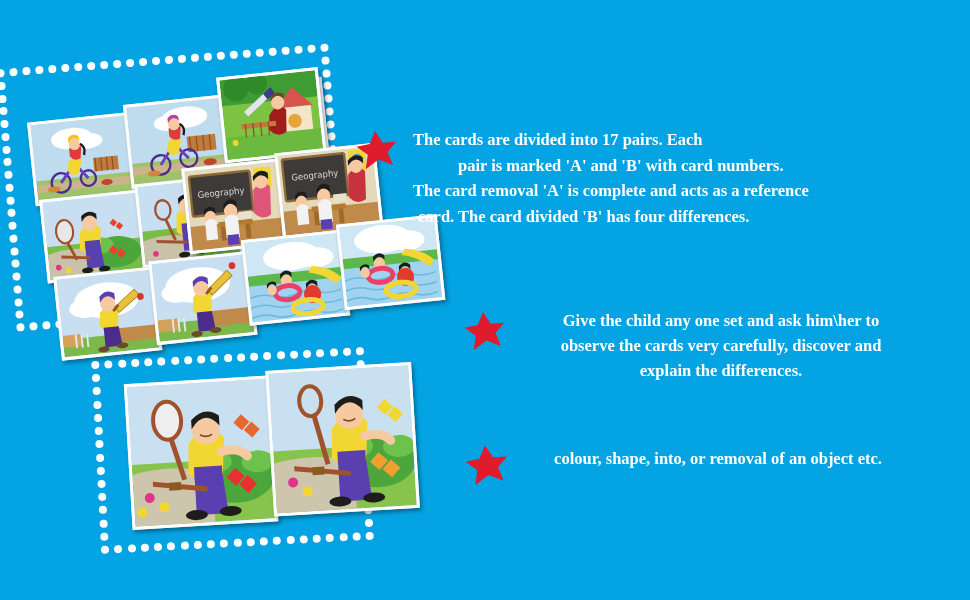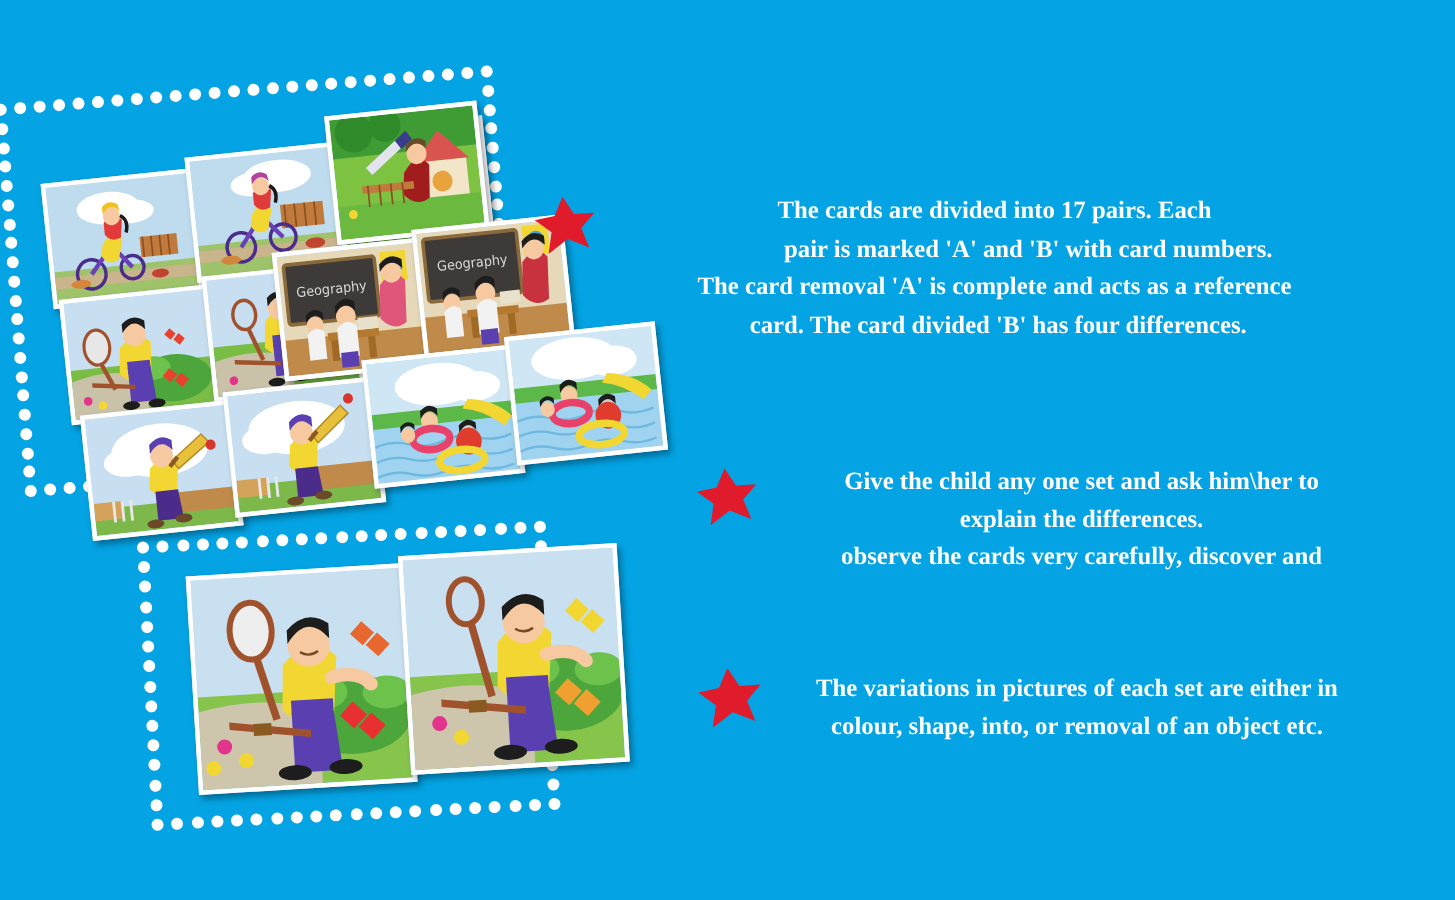--- a/index.html
+++ b/index.html
@@ -43,21 +43,21 @@
     border:3px solid #ffffff;
     box-shadow:2px 3px 4px rgba(0,0,0,0.35);
     overflow:hidden;
     background:#bcd9ee;
   }
   .card svg{display:block;width:100%;height:100%;}
 
   
   .textblock{position:absolute;color:#ffffff;font-weight:bold;}
   .tb-line{white-space:nowrap;}
-  #tblock1{left:413px;top:127px;width:500px;font-size:16.5px;line-height:25.5px;text-align:center;}
+  #tblock1{left:413px;top:127px;width:500px;font-size:16.5px;line-height:25.5px;text-align:left;}
   #tblock2{left:505px;top:308px;width:432px;font-size:16.5px;line-height:25px;text-align:center;}
   #tblock3{left:498px;top:446px;width:440px;font-size:16.5px;line-height:25px;text-align:center;}
   #tblock1 .tb-line:nth-child(2){padding-left:2px;margin-left:43px;}
   #tblock1 .tb-line:nth-child(4){padding-left:5px;}
 
   .star{position:absolute;}
   .star svg{display:block;}
 </style>
 </head>
 <body>
@@ -624,27 +624,26 @@
     <div class="tb-line"> card. The card divided 'B' has four differences.</div>
   </div>
 
   <div class="star" style="left:464px;top:310px;">
     <svg width="42" height="40" viewBox="0 0 42 40">
       <path d="M21.5 2 L27.5 14.5 L41 15.5 L31 24.5 L34.5 38 L21 30.5 L7 38.5 L11 24.5 L1 15 L14.5 14 Z" fill="#e01b2c" transform="rotate(-8 21 20)"></path>
     </svg>
   </div>
   <div class="textblock" id="tblock2">
     <div class="tb-line">Give the child any one set and ask him\her to</div>
+    <div class="tb-line">observe the cards very carefully, discover and</div>
     <div class="tb-line">explain the differences.</div>
-    <div class="tb-line">observe the cards very carefully, discover and</div>
   </div>
 
   <div class="star" style="left:465px;top:443px;">
     <svg width="44" height="42" viewBox="0 0 42 40">
       <path d="M21.5 2 L27.5 14.5 L41 15.5 L31 24.5 L34.5 38 L21 30.5 L7 38.5 L11 24.5 L1 15 L14.5 14 Z" fill="#e01b2c" transform="rotate(-8 21 20)"></path>
     </svg>
   </div>
   <div class="textblock" id="tblock3">
-    <div class="tb-line">The variations in pictures of each set are either in</div>
     <div class="tb-line">colour, shape, into, or removal of an object etc.</div>
   </div>
 
 </div>
 
 </body></html>

